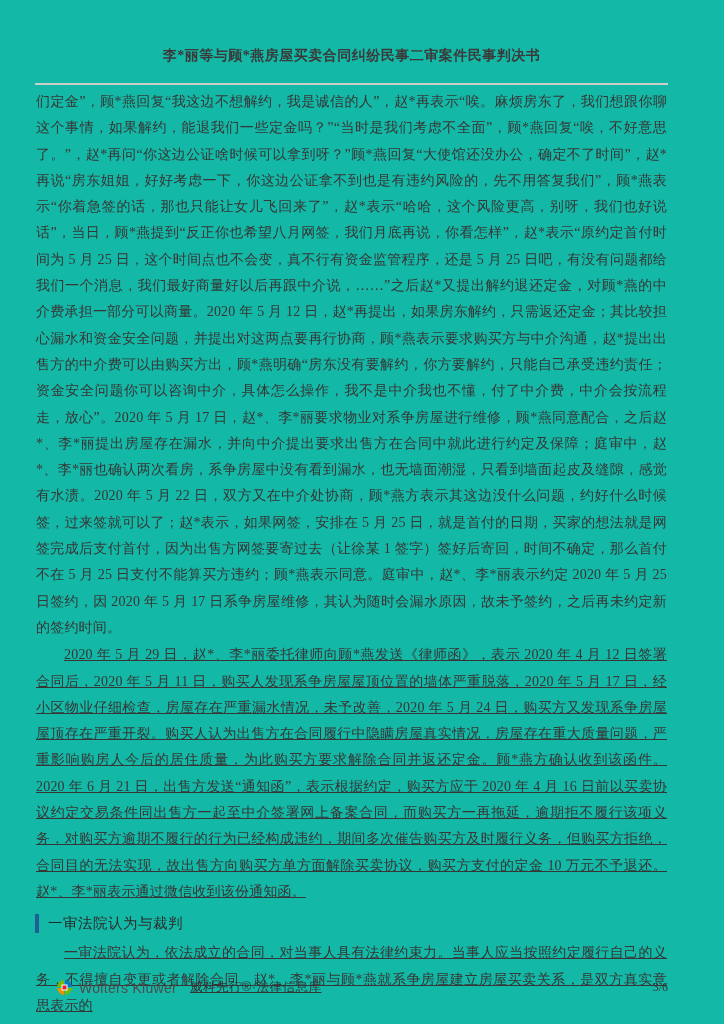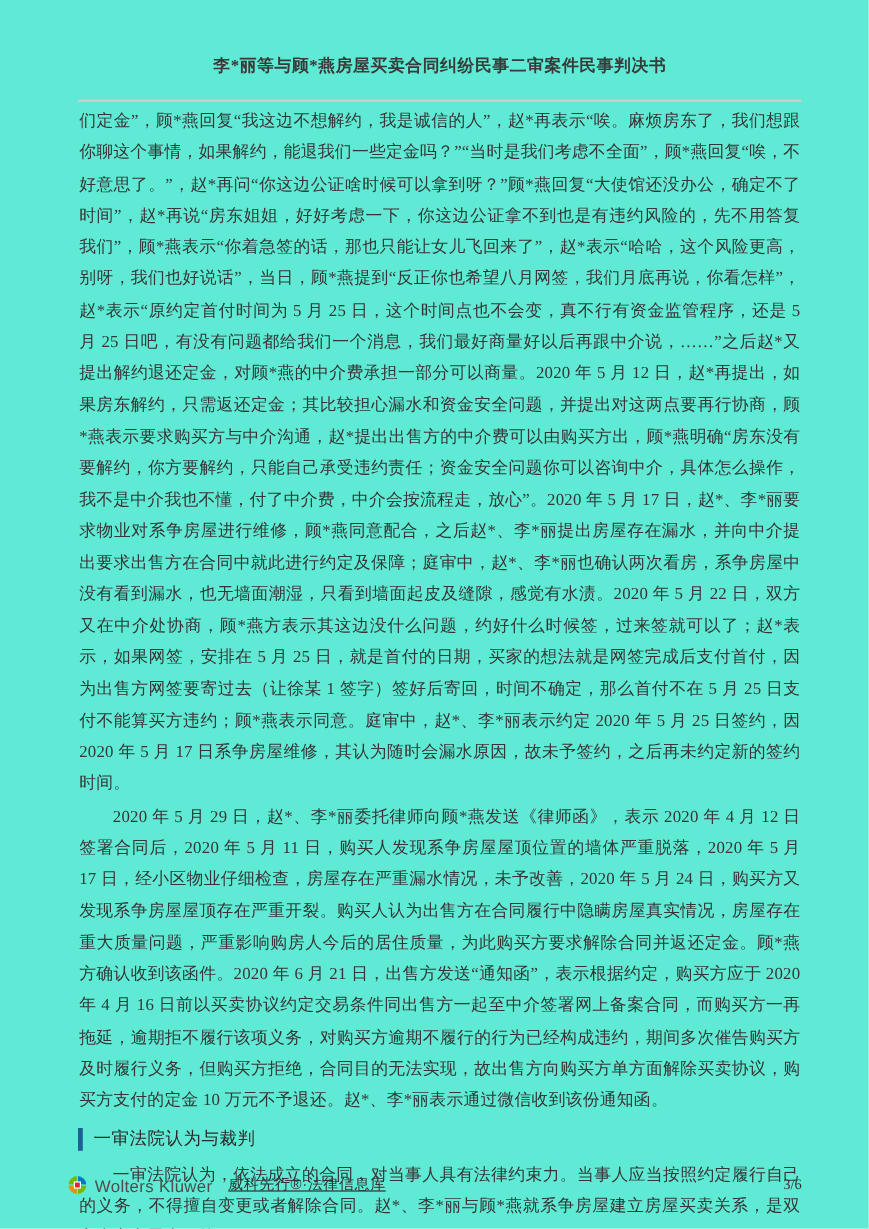--- a/index.html
+++ b/index.html
@@ -7,22 +7,22 @@
   body {
     width: 724px;
     height: 1024px;
     position: relative;
     font-family: "Liberation Serif", "DejaVu Serif", serif;
     overflow: hidden;
   }
   .page {
     position: absolute;
     inset: 0;
-    background: #5eead4;
-    padding: 46px 56px 0 65px;
+    background: #14b8a6;
+    padding: 46px 56px 0 35px;
   }
   .doc-title {
     text-align: center;
     font-size: 14px;
     font-weight: bold;
     color: #3a3a3a;
     letter-spacing: 0.5px;
     line-height: 20px;
   }
   .title-rule {
@@ -32,21 +32,21 @@
     margin-bottom: 4px;
   }
   .doc-body {
     font-size: 14px;
     line-height: 26.3px;
     color: #363636;
     text-align: justify;
     letter-spacing: 0.2px;
   }
   .doc-body p { margin: 1px; }
-  .doc-body p.indent { text-indent: 2em; }
+  .doc-body p.indent { text-indent: 2em; text-decoration: underline; }
   .section-heading {
     display: flex;
     align-items: center;
     margin: 5px 0 4px 0;
     height: 26px;
   }
   .section-heading .bar {
     width: 4px;
     height: 19px;
     background: #1e5f94;

